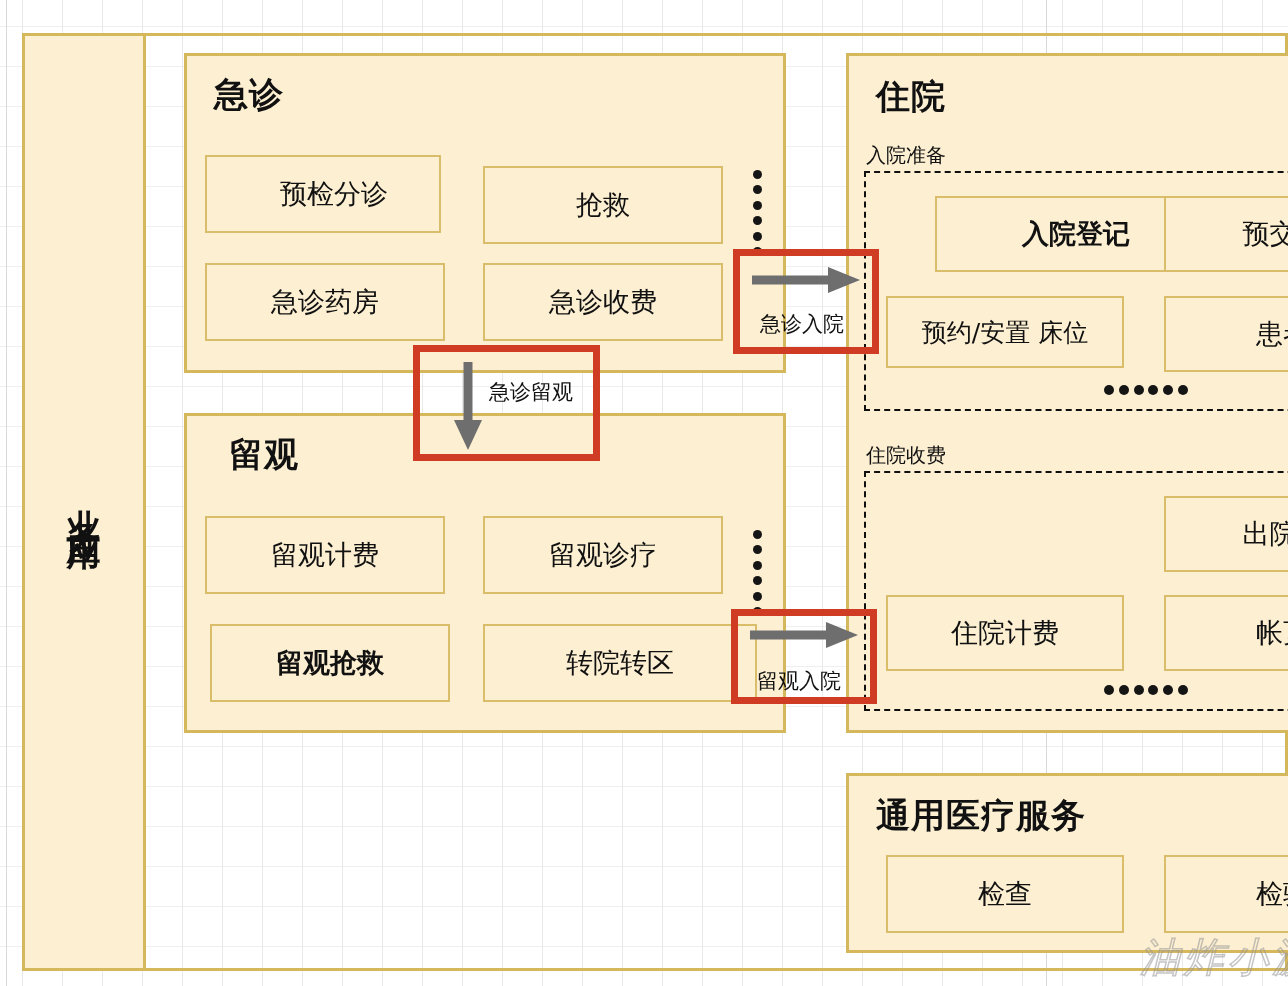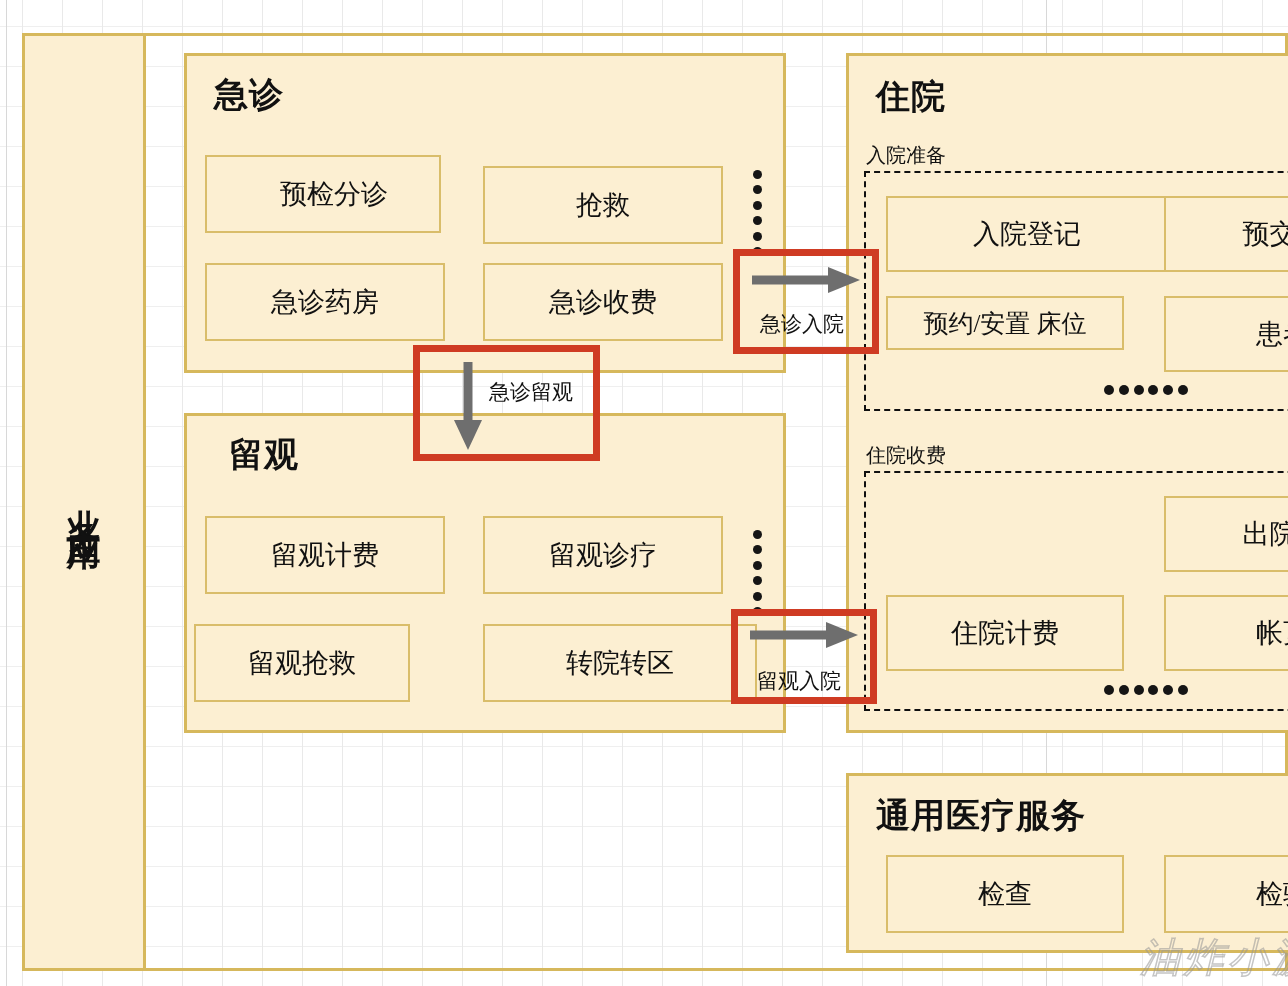--- a/index.html
+++ b/index.html
@@ -180,41 +180,41 @@
       <span></span>
       <span></span>
       <span></span>
   </div>
 
   <div class="panel" style="left:184px; top:413px; width:602px; height:320px;"></div>
   <div class="panel-title" style="left:202px; top:432px;margin-left:27px;">留观</div>
 
   <div class="leaf" style="left:205px; top:516px; width:240px; height:78px;">留观计费</div>
   <div class="leaf" style="left:483px; top:516px; width:240px; height:78px;">留观诊疗</div>
-  <div class="leaf" style="left:194px; top:624px; width:216px; height:78px;">留观抢救</div>
+  <div class="leaf" style="left:210px; top:624px; width:240px; height:78px;font-weight:bold;">留观抢救</div>
   <div class="leaf" style="left:483px; top:624px; width:274px; height:78px;">转院转区</div>
 
   <div class="vdots" style="left:752px; top:530px; width:10px; height:86px;">
     <span></span>
       <span></span>
       <span></span>
       <span></span>
       <span></span>
       <span></span>
   </div>
 
   <div class="panel" style="left:846px; top:53px; width:500px; height:680px;"></div>
   <div class="panel-title" style="left:876px; top:74px;">住院</div>
 
   <div class="group-label" style="left:866px; top:142px;">入院准备</div>
   <div class="dashed-group" style="left:864px; top:171px; width:470px; height:240px;"></div>
 
-  <div class="leaf" style="left:886px; top:196px; width:282px; height:76px;">入院登记</div>
+  <div class="leaf" style="left:935px; top:196px; width:282px; height:76px;font-weight:bold;">入院登记</div>
   <div class="leaf" style="left:1164px; top:196px; width:238px; height:76px;">预交金</div>
-  <div class="leaf small-text" style="left:886px; top:296px; width:238px; height:54px;font-family:Liberation Serif, serif;">预约/安置 床位</div>
+  <div class="leaf small-text" style="left:886px; top:296px; width:238px; height:72px;">预约/安置 床位</div>
   <div class="leaf" style="left:1164px; top:296px; width:238px; height:76px;">患者</div>
 
   <div class="hdots" style="left:1104px; top:385px; width:84px; height:10px;">
     <span></span>
       <span></span>
       <span></span>
       <span></span>
       <span></span>
       <span></span>
   </div>

